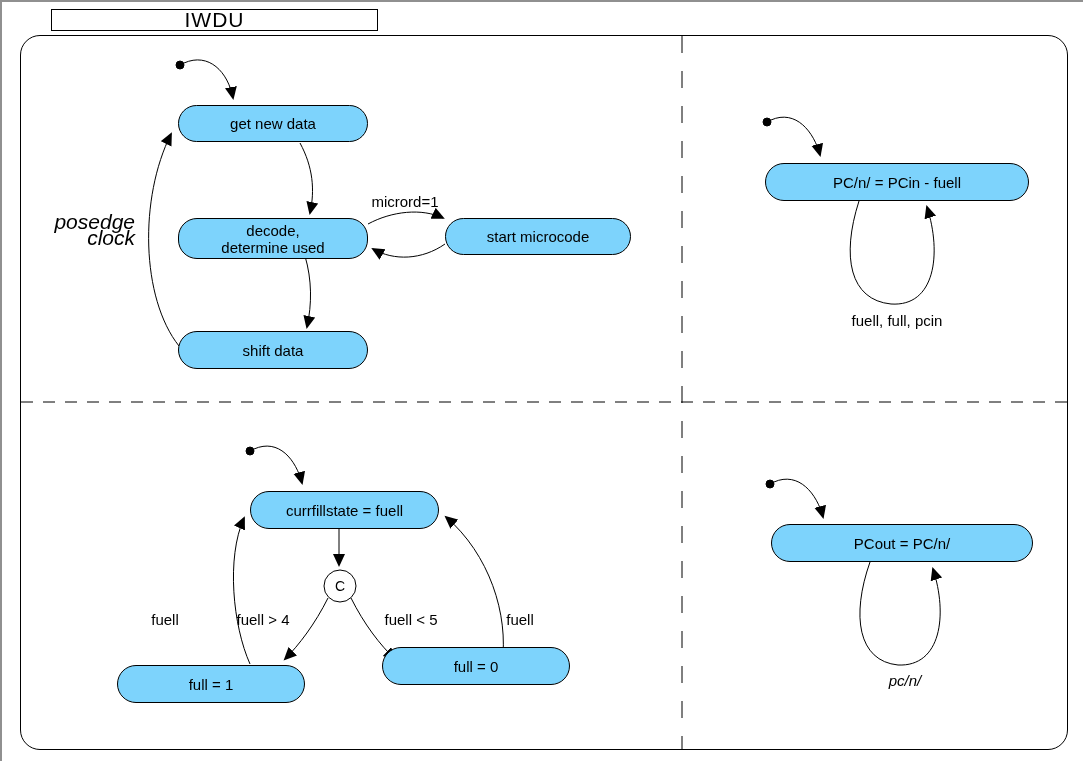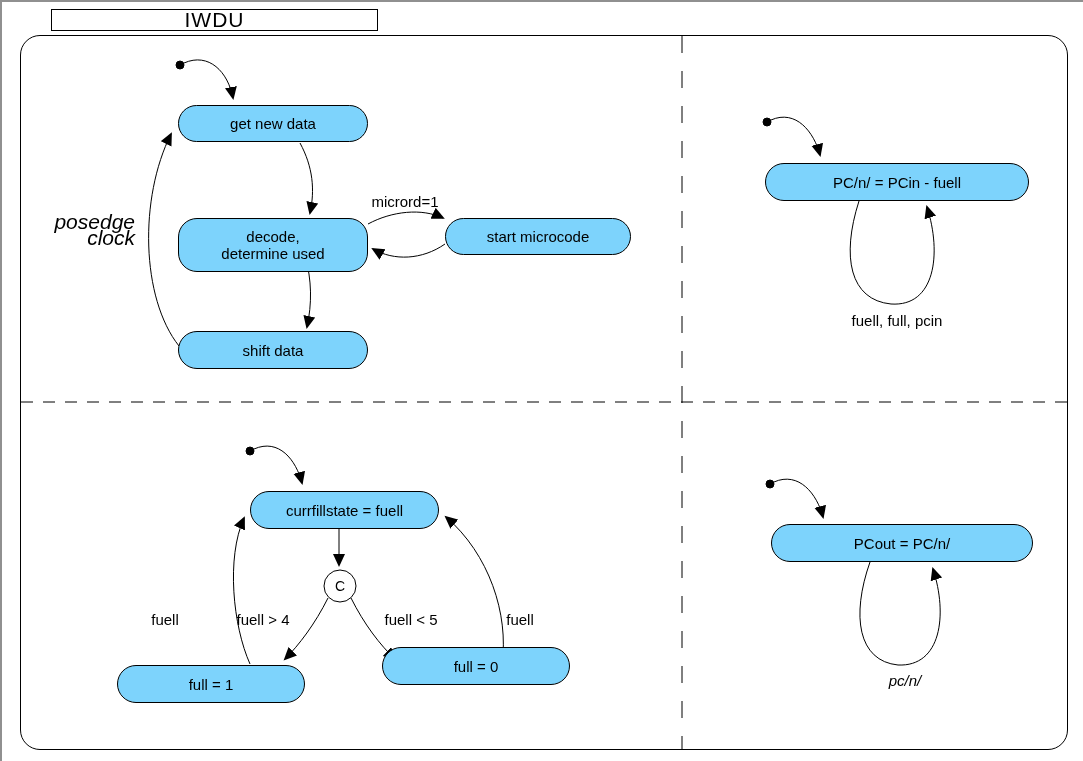--- a/index.html
+++ b/index.html
@@ -91,21 +91,21 @@
 
     <circle class="choice" cx="338" cy="584" r="16"></circle>
   </svg>
 
   <div class="frame"></div>
   <div class="title-box">
     <span>IWDU</span>
   </div>
 
   <div class="state" style="left:176px;top:103px;width:190px;height:37px;">get new data</div>
-  <div class="state" style="left:176px;top:216px;width:190px;height:54px;">decode,
+  <div class="state" style="left:176px;top:216px;width:190px;height:41px;">decode,
 determine used</div>
   <div class="state" style="left:443px;top:216px;width:186px;height:37px;">start microcode</div>
   <div class="state" style="left:176px;top:329px;width:190px;height:38px;">shift data</div>
 
   <div class="state" style="left:763px;top:161px;width:264px;height:38px;">PC/n/ = PCin - fuell</div>
 
   <div class="state" style="left:248px;top:489px;width:189px;height:38px;">currfillstate = fuell</div>
   <div class="state" style="left:115px;top:663px;width:188px;height:38px;">full = 1</div>
   <div class="state" style="left:380px;top:645px;width:188px;height:38px;">full = 0</div>
 

